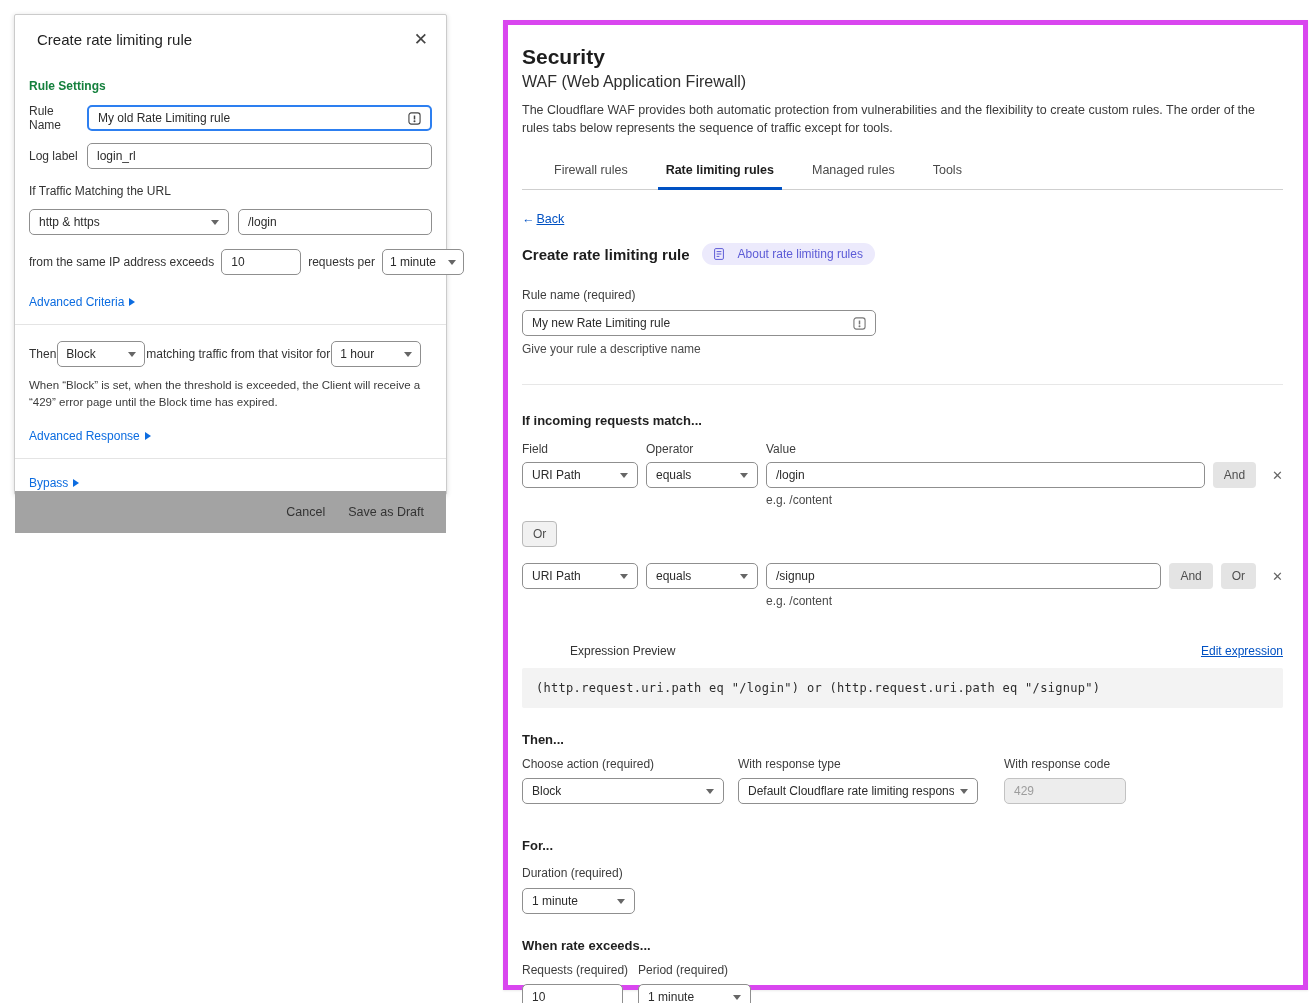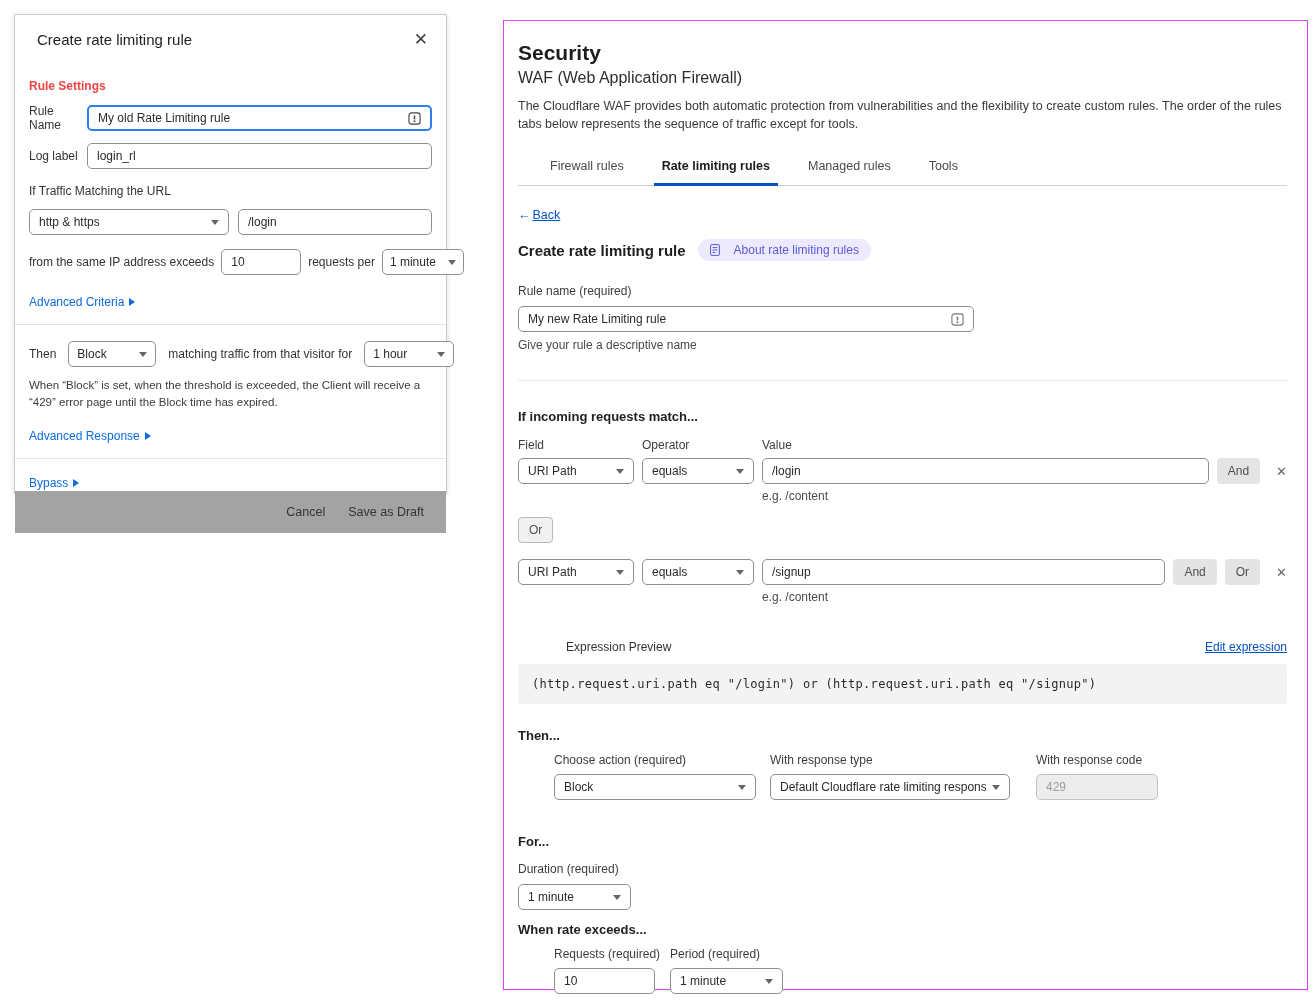--- a/index.html
+++ b/index.html
@@ -25,38 +25,38 @@
 
   
   .dialog { position:absolute; left:14px; top:14px; width:433px; height:481px; background:#fff;
             border:1px solid #cbcbcb; border-radius:2px; box-shadow:0 1px 5px rgba(0,0,0,.15);
             display:flex; flex-direction:column; }
   .dlg-head { flex:0 0 48px; display:flex; align-items:center; padding:0 18px 0 22px; }
   .dlg-title { font-size:15px; color:#222; }
   .dlg-close { margin-left:auto; font-size:17px; color:#444; cursor:pointer; line-height:1; }
   .dlg-hr { height:1px; background:#dedede; flex:0 0 aupx; }
   .dlg-body { flex:1; padding:16px 14px 0 14px; }
-  .dlg-sec-h { font-size:12px; font-weight:bold; color:#ef4444; }
+  .dlg-sec-h { font-size:12px; font-weight:bold; color:#15803d; }
   .dlg-row { display:flex; align-items:center; margin-top:11px; }
   .dlg-lbl { width:58px; flex:0 0 58px; font-size:12px; color:#333; }
   .dlg-row .inp { flex:1; }
   .inp.focused { border:2px solid #2d7ff0; }
   .dlg-sub { font-size:12px; color:#333; margin-top:15px; }
   .dlg-link { display:inline-flex; align-items:center; gap:5px; font-size:12px; color:#0c6ce0; cursor:pointer; }
   .tri { width:0; height:0; border-top:4px solid transparent; border-bottom:4px solid transparent;
          border-left:6px solid currentColor; display:inline-block; }
   .full-hr { height:1px; background:#e4e4e4; margin:14px -14px; }
   .dlg-note { font-size:11.5px; line-height:1.5; color:#3b3b3b; margin-top:10px; }
   .dlg-foot { flex:0 0 42px; background:#a3a3a3; display:flex; align-items:center; justify-content:flex-end;
               gap:23px; padding:0 22px; }
   .foot-btn { font-size:12.5px; color:#333; background:none; border:none; cursor:pointer; font-family:inherit; }
 
   
   .panel { position:absolute; left:503px; top:20px; width:805px; height:970px; background:#fff;
-           border:1px solid #d946ef; box-shadow:0 1px 2px rgba(0,0,0,.08); padding:14px 20px 0 14px; }
+           border:5px solid #d946ef; box-shadow:0 1px 2px rgba(0,0,0,.08); padding:14px 20px 0 14px; }
   .pg-title { font-size:21px; font-weight:bold; color:#1d1d1d; margin-top:6px; }
   .pg-sub { font-size:16px; color:#2e2e2e; margin-top:4px; font-weight:normal; }
   .pg-desc { font-size:12.5px; line-height:1.45; color:#3a3a3a; margin-top:10px; max-width:775px; }
   .tabs { display:flex; gap:22px; margin-top:22px; border-bottom:1px solid #cfcfcf; padding-left:24px; }
   .tab { position:relative; font-size:12.5px; color:#4a4a4a; padding:4px 8px 12px 8px; cursor:pointer; white-space:nowrap; }
   .tab.active { font-weight:bold; color:#1c1c1c; }
   .tab.active::after { content:""; position:absolute; left:0; right:0; bottom:-1px; height:3px; background:#0051c3; }
   .back { display:inline-flex; align-items:center; gap:2px; margin-top:22px; font-size:12.5px; color:#0051c3; cursor:pointer; }
   .back .back-txt { text-decoration:underline; }
   .form-title-row { display:flex; align-items:center; gap:12px; margin-top:16px; }
@@ -71,21 +71,21 @@
   .cond-cols .c1 { width:116px; } .cond-cols .c2 { width:112px; }
   .cond-row { display:flex; gap:8px; align-items:center; margin-top:6px; }
   .cond-row .f { width:116px; flex:0 0 116px; } .cond-row .o { width:112px; flex:0 0 112px; }
   .cond-row .v { flex:1; }
   .hint { font-size:12px; color:#4a4a4a; margin:5px 0 0 244px; }
   .expr-head { display:flex; align-items:baseline; margin-top:36px; }
   .expr-lbl { font-size:12px; color:#333;margin-left:48px; }
   .edit-link { margin-left:auto; font-size:12px; color:#0051c3; text-decoration:underline; cursor:pointer; }
   .code-box { margin-top:10px; background:#f3f3f3; border-radius:2px; padding:13px 14px;
               font-family:"DejaVu Sans Mono", monospace; font-size:12px; color:#2c2c2c; }
-  .col-group { display:flex; gap:14px; margin-top:10px;margin-left:36px; }
+  .col-group { display:flex; gap:14px; margin-top:10px; }
   .col-group .col .fld-lbl { display:block; margin-bottom:7px; white-space:nowrap; }
   .mono-sp { letter-spacing:0.3px; }
 </style>
 </head>
 <body>
 
 <div class="dialog">
   <div class="dlg-head">
     <span class="dlg-title">Create rate limiting rule</span>
     <span class="dlg-close">✕</span>
@@ -139,21 +139,21 @@
 
     <div style="margin-top:17px;">
       <span class="dlg-link">
         <span>Advanced Criteria</span>
         <span class="tri"></span>
       </span>
     </div>
 
     <div class="full-hr"></div>
 
-    <div class="dlg-row" style="gap:12px;margin-top:16px;text-align:center;">
+    <div class="dlg-row" style="gap:1px;margin-top:16px;text-align:center;">
       <span style="font-size:12px;color:#333;">Then</span>
       <div class="sel" style="width:88px;flex:0 0 88px;padding:0 8px;">
         <span class="sel-t">Block</span>
         <span class="caret"></span>
       </div>
       <span style="font-size:12px;color:#333;white-space:nowrap;">matching traffic from that visitor for</span>
       <div class="sel" style="width:90px;flex:0 0 90px;padding:0 8px;">
         <span class="sel-t">1 hour</span>
         <span class="caret"></span>
       </div>
@@ -211,21 +211,21 @@
           <line x1="2.6" y1="3.6" x2="7.4" y2="3.6" stroke="currentColor"></line>
           <line x1="2.6" y1="6" x2="7.4" y2="6" stroke="currentColor"></line>
           <line x1="2.6" y1="8.4" x2="5.4" y2="8.4" stroke="currentColor"></line>
         </svg>
       <span>About rate limiting rules</span>
     </span>
   </div>
 
   <div style="margin-top:20px;">
     <span class="fld-lbl">Rule name (required)</span>
-    <div class="inp" style="width:456px;margin-top:7px;">
+    <div class="inp" style="width:354px;margin-top:7px;">
       <span class="inp-t">My new Rate Limiting rule</span>
       <svg class="ext-icon" width="13" height="13" viewBox="0 0 14 14">
           <rect x="1" y="1" width="12" height="12" rx="2.5" fill="none" stroke="#777" stroke-width="1.2"></rect>
           <rect x="6.2" y="3.8" width="1.6" height="4.2" fill="#777"></rect>
           <circle cx="7" cy="10" r="1.1" fill="#777"></circle>
         </svg>
     </div>
     <div class="help">Give your rule a descriptive name</div>
   </div>
 
@@ -310,21 +310,21 @@
 
   <div class="sec-h" style="margin-top:34px;">For...</div>
   <div style="margin-top:10px;">
     <span class="fld-lbl">Duration (required)</span>
     <div class="sel" style="width:113px;margin-top:7px;">
       <span class="sel-t">1 minute</span>
       <span class="caret"></span>
     </div>
   </div>
 
-  <div class="sec-h" style="margin-top:12px;">When rate exceeds...</div>
+  <div class="sec-h" style="margin-top:24px;">When rate exceeds...</div>
   <div class="col-group" style="gap:10px;">
     <div class="col">
       <span class="fld-lbl">Requests (required)</span>
       <div class="inp" style="width:101px;">
         <span class="inp-t">10</span>
       </div>
     </div>
     <div class="col">
       <span class="fld-lbl">Period (required)</span>
       <div class="sel" style="width:113px;">

